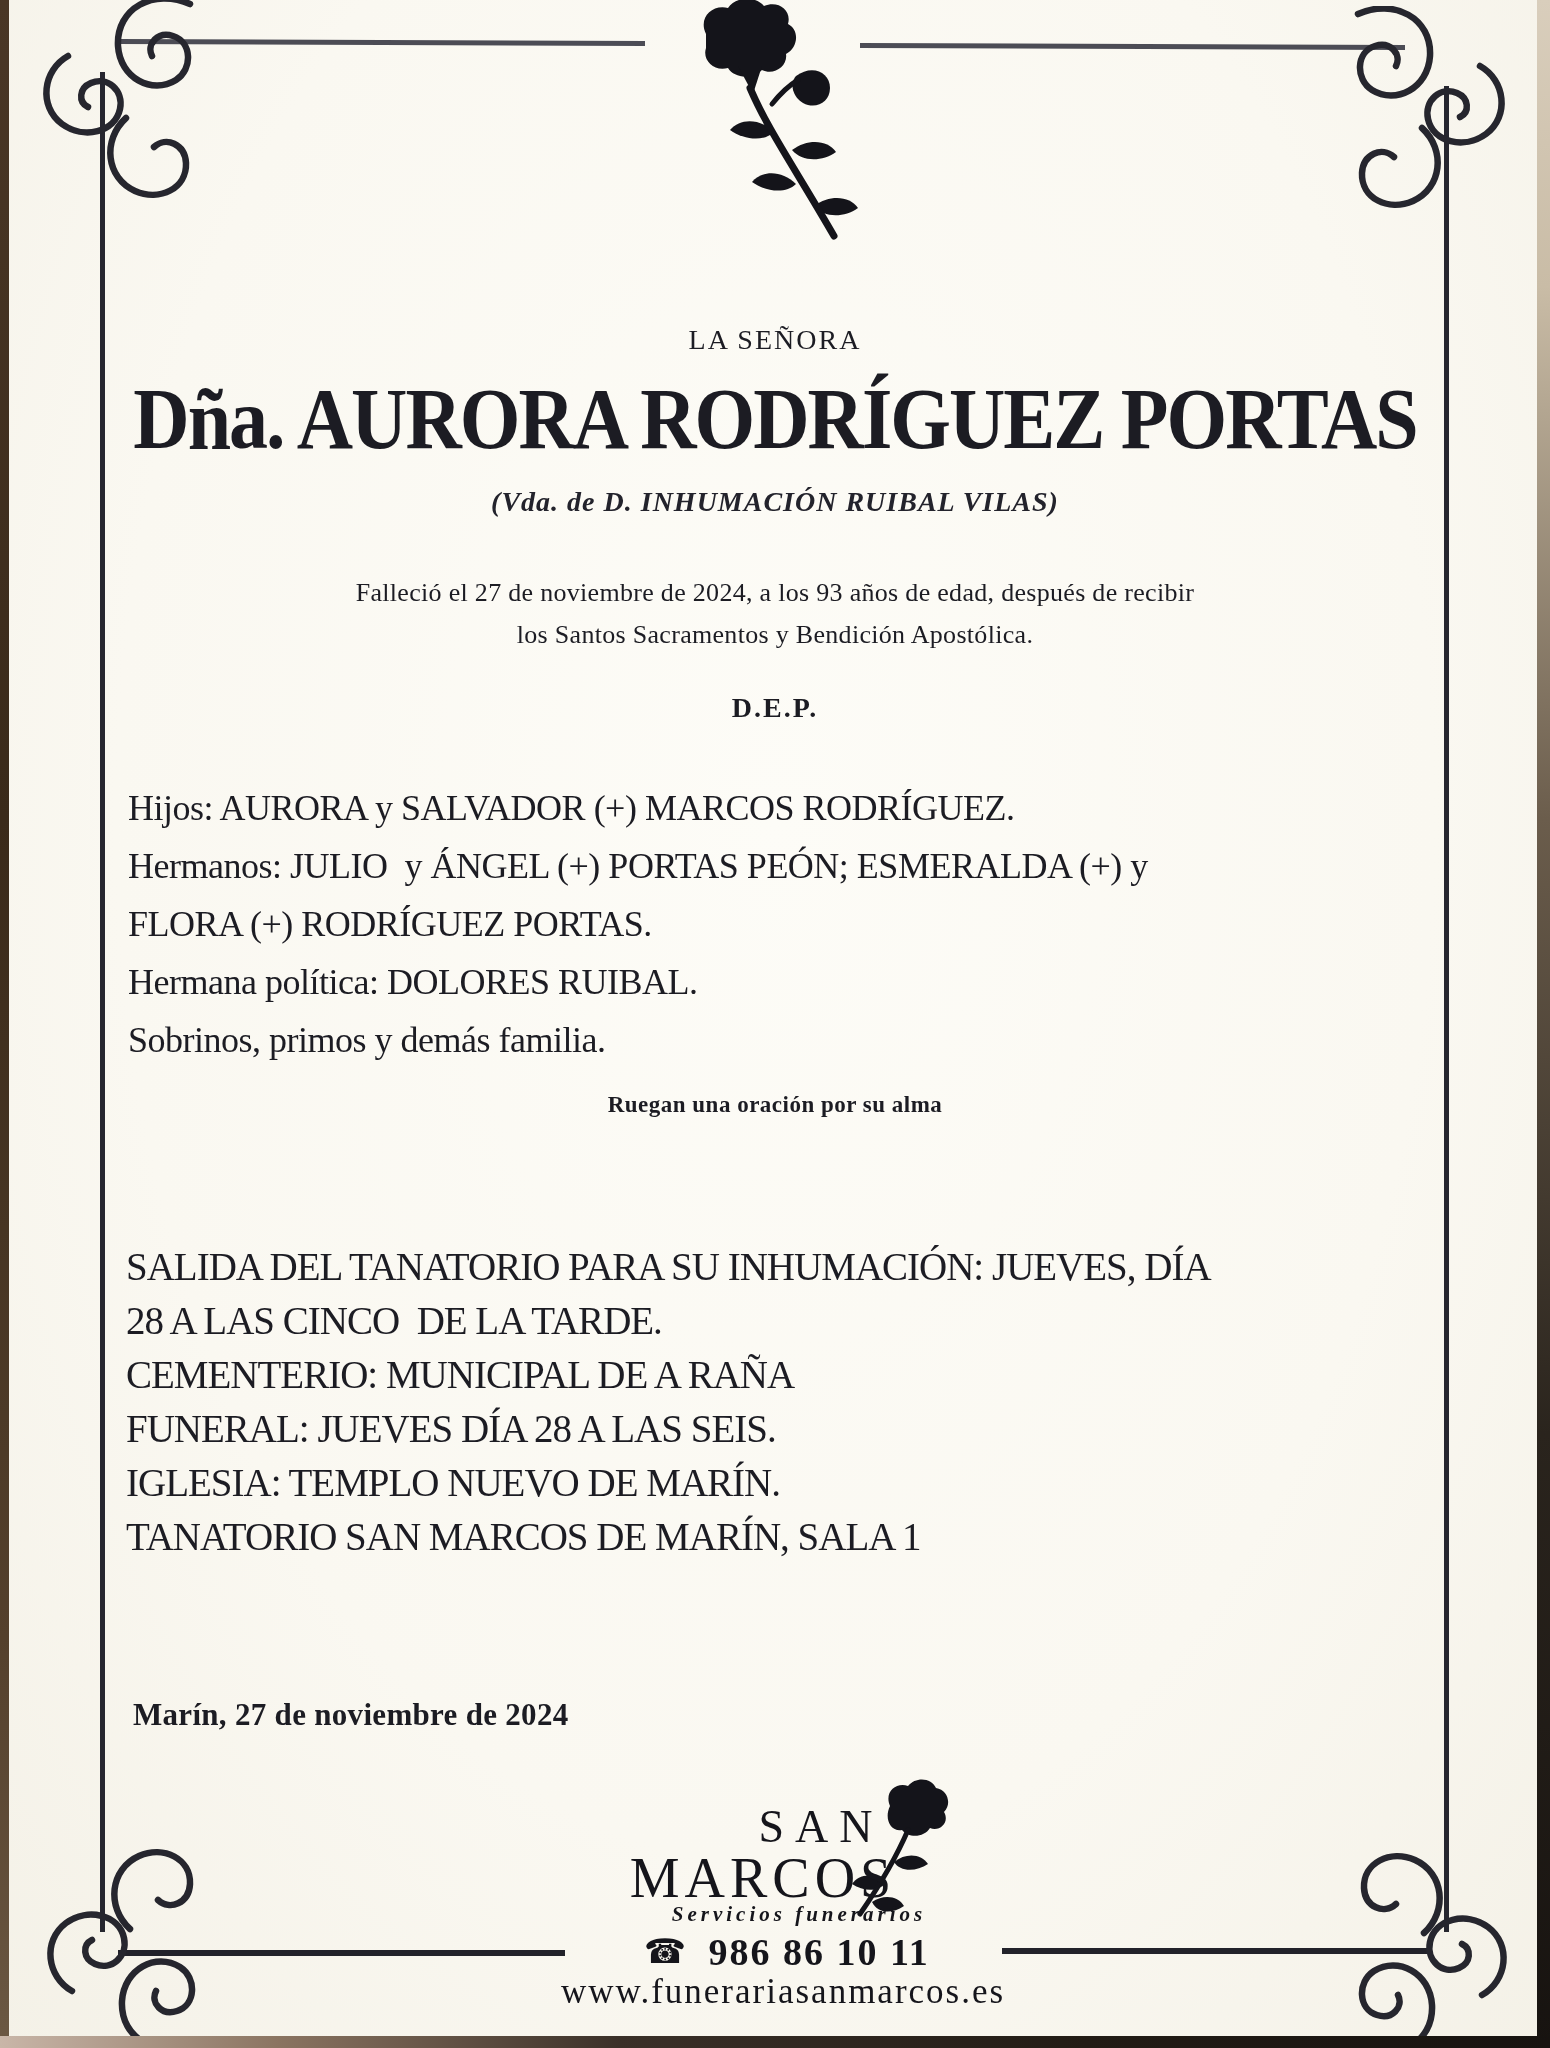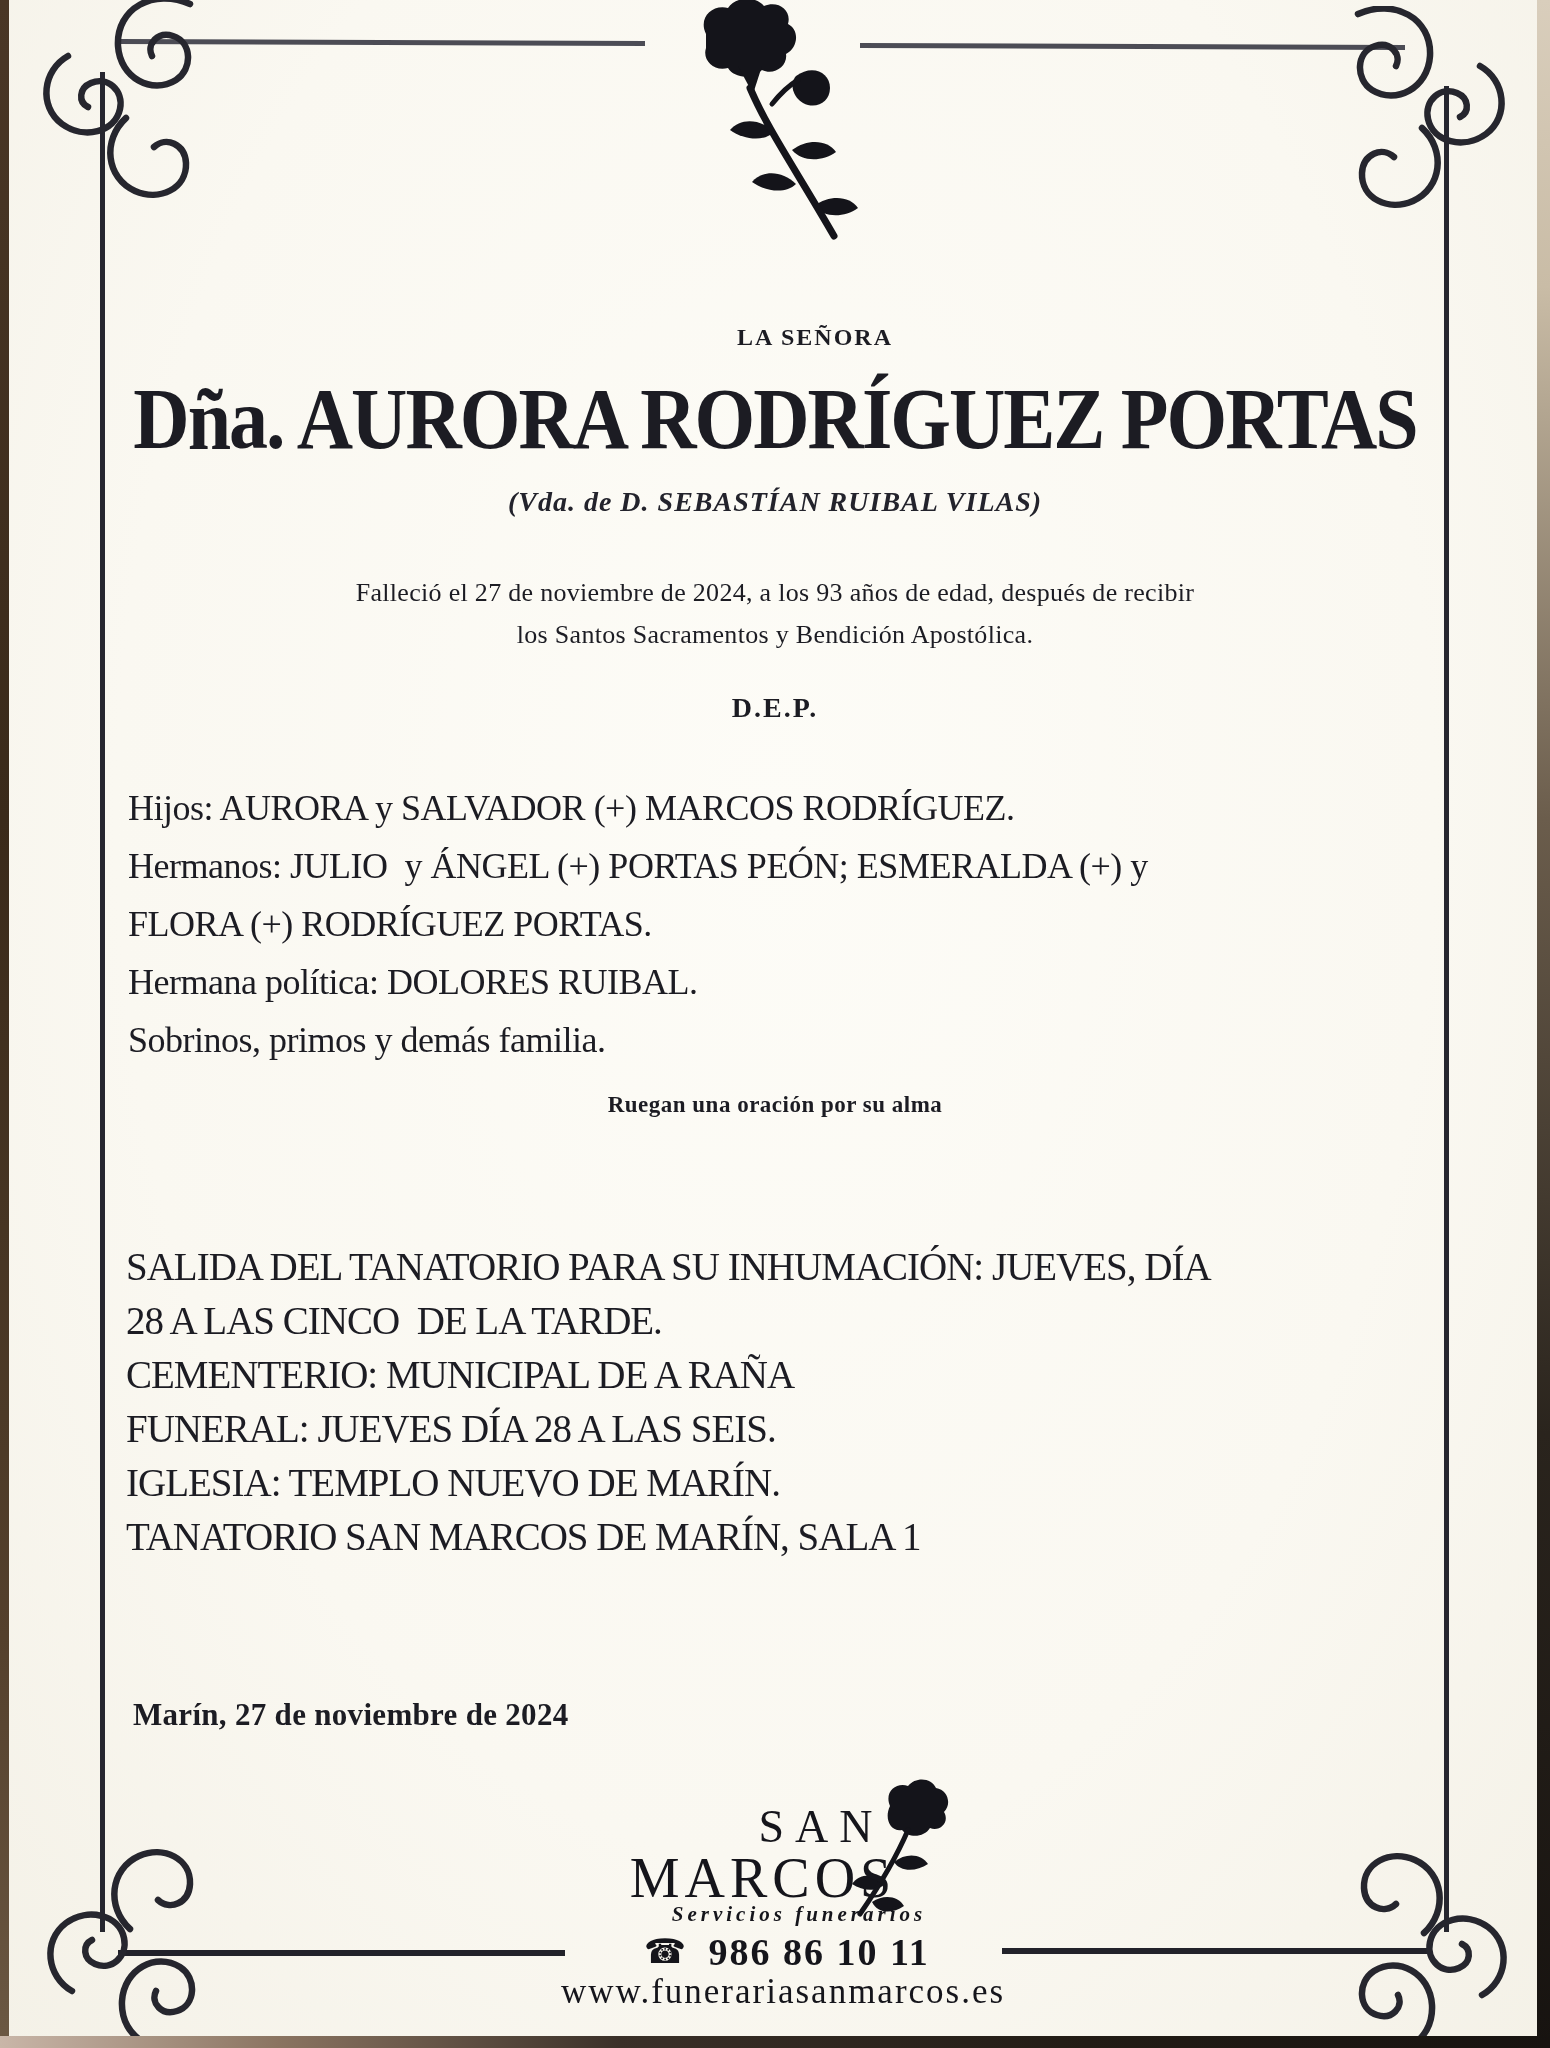--- a/index.html
+++ b/index.html
@@ -28,21 +28,21 @@
   .corner{position:absolute;width:200px;height:205px;}
   .c-tl{left:38px;top:-4px;}
   .c-tr{left:1310px;top:6px;transform:scaleX(-1);}
   .c-bl{left:42px;top:1846px;transform:scaleY(-1);}
   .c-br{left:1312px;top:1850px;transform:scale(-1,-1);}
   
   .flower-top{position:absolute;left:676px;top:0px;width:200px;height:245px;}
   .flower-logo{position:absolute;left:842px;top:1778px;width:120px;height:150px;}
   
   .cwrap{position:absolute;left:105px;width:1340px;text-align:center;}
-  .honorific{top:324px;font-size:24px;font-weight:700;letter-spacing:2px;padding-left:40px;}
+  .honorific{top:324px;font-size:28px;font-weight:400;letter-spacing:2px;}
   .name{top:376px;font-size:78px;font-weight:700;letter-spacing:-2px;line-height:1;
         transform:scaleY(1.1);transform-origin:top center;margin:0;}
   .widow{top:486px;font-size:28px;font-style:italic;font-weight:600;letter-spacing:1px;color:#23232c;}
   .notice{top:572px;font-size:26px;line-height:42px;letter-spacing:.3px;}
   .dep{top:692px;font-size:28px;font-weight:700;letter-spacing:2px;}
   .prayer{top:1092px;font-size:23px;font-weight:700;letter-spacing:.5px;}
   .block{position:absolute;text-align:left;}
   .family{left:128px;top:779px;width:1290px;font-size:36px;line-height:58px;letter-spacing:-0.5px;}
   .services{left:126px;top:1240px;width:1300px;font-size:39px;line-height:54px;letter-spacing:-1px;}
   .line{white-space:pre;}
@@ -102,21 +102,21 @@
       <path d="M138,206 C154,194 174,196 182,208 C168,218 148,218 138,206 Z"></path>
     </g>
     <g fill="none" stroke="#14141a" stroke-linecap="round">
       <path d="M74,88 C92,130 120,170 158,236" stroke-width="7"></path>
       <path d="M96,104 C104,94 112,86 122,80" stroke-width="5"></path>
     </g>
   </svg>
 
   <div class="cwrap honorific">LA SEÑORA</div>
   <h1 class="cwrap name">Dña. AURORA RODRÍGUEZ PORTAS</h1>
-  <div class="cwrap widow">(Vda. de D. SEBASTÍAN RUIBAL VILAS)</div>
+  <div class="cwrap widow">(Vda. de D. INHUMACIÓN RUIBAL VILAS)</div>
 
   <div class="cwrap notice">
     <div class="line">Falleció el 27 de noviembre de 2024, a los 93 años de edad, después de recibir</div>
     <div class="line">los Santos Sacramentos y Bendición Apostólica.</div>
   </div>
 
   <div class="cwrap dep">D.E.P.</div>
 
   <div class="block family">
     <div class="line">Hijos: AURORA y SALVADOR (+) MARCOS RODRÍGUEZ.</div>

